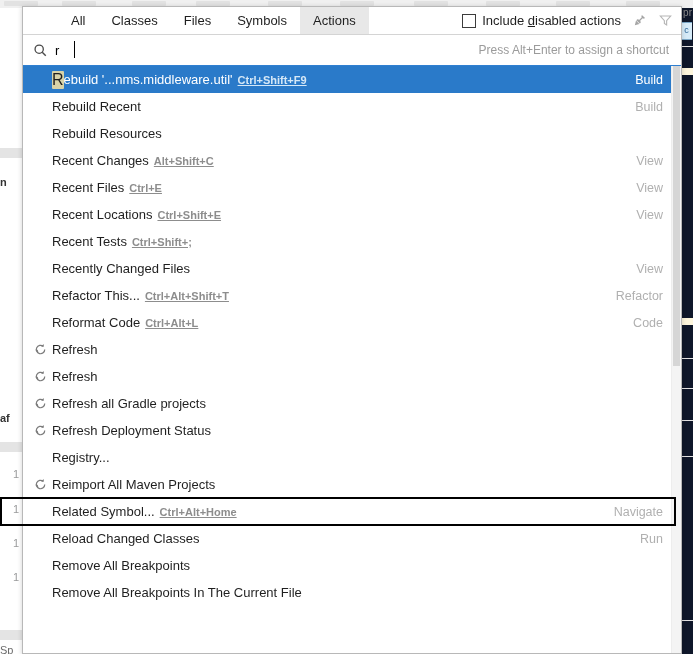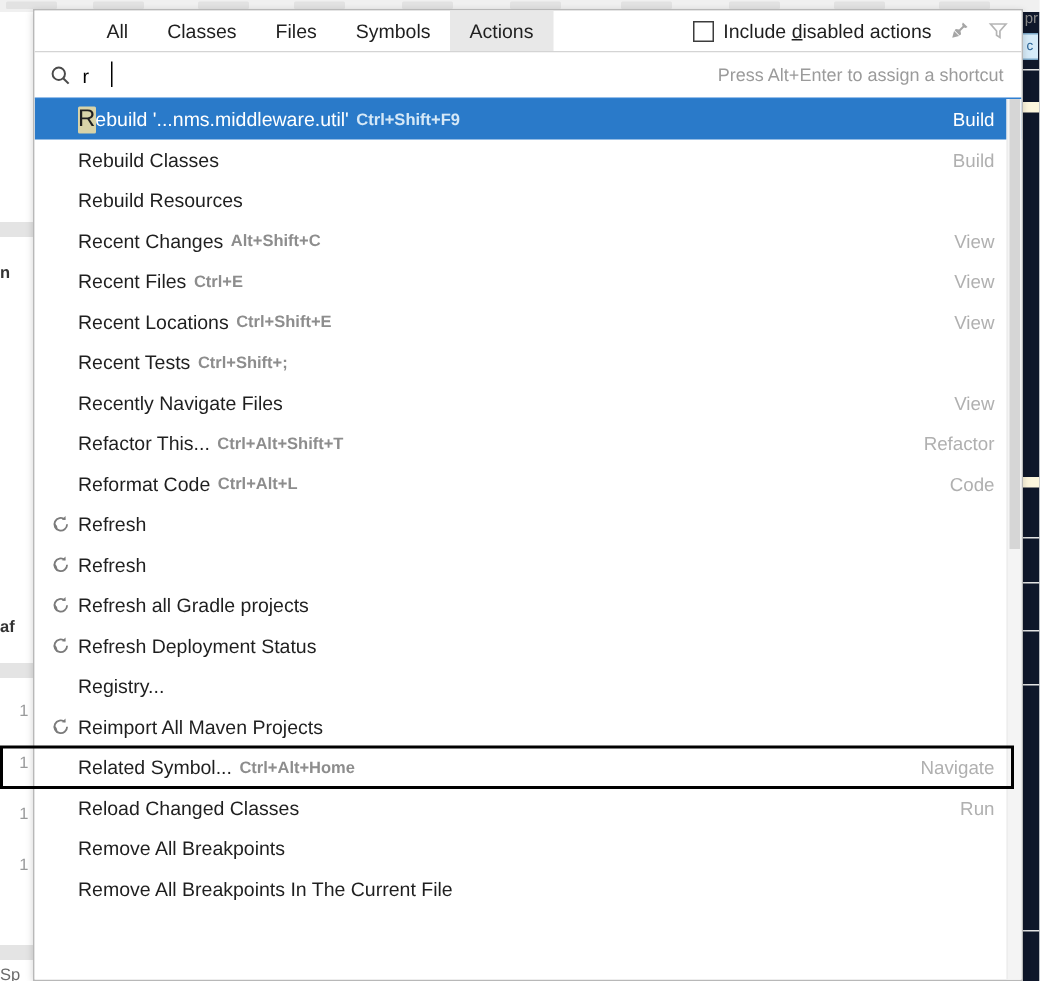--- a/index.html
+++ b/index.html
@@ -149,21 +149,21 @@
   .row.selected .shortcut { color: #d5e8f7; }
   .ricon {
     width: 17px; min-width: 17px; height: 16px;
     display: inline-flex; align-items: center; justify-content: flex-start;
     margin-right: 1px;
   }
   .ricon.empty { width: 17px; }
   .label { font-size: 13px; color: #1f1f1f; white-space: nowrap; }
   .shortcut {
     font-size: 11px; color: #8d8d8d; font-weight: bold;
-    margin-left: 5px; white-space: nowrap;
+    margin-left: 5px; white-space: nowrap; text-decoration: underline;
   }
   .cat {
     margin-left: auto; font-size: 12.5px; color: #b0b0b0; white-space: nowrap;
   }
   .row .hl {
     display: inline-block;
     background: #d8d3a8;
     color: #1f1f1f;
     border-radius: 1px;
   }
@@ -279,21 +279,21 @@
       <div id="rows">
           <div class="row selected">
             <span class="ricon empty"></span>
             <span class="hl">R</span>
             <span class="label">ebuild '...nms.middleware.util'</span>
             <span class="shortcut">Ctrl+Shift+F9</span>
             <span class="cat">Build</span>
           </div>
           <div class="row">
             <span class="ricon empty"></span>
-            <span class="label">Rebuild Classes</span>
+            <span class="label">Rebuild Recent</span>
             <span class="cat">Build</span>
           </div>
           <div class="row">
             <span class="ricon empty"></span>
             <span class="label">Rebuild Resources</span>
           </div>
           <div class="row">
             <span class="ricon empty"></span>
             <span class="label">Recent Changes</span>
             <span class="shortcut">Alt+Shift+C</span>
@@ -311,21 +311,21 @@
             <span class="shortcut">Ctrl+Shift+E</span>
             <span class="cat">View</span>
           </div>
           <div class="row">
             <span class="ricon empty"></span>
             <span class="label">Recent Tests</span>
             <span class="shortcut">Ctrl+Shift+;</span>
           </div>
           <div class="row">
             <span class="ricon empty"></span>
-            <span class="label">Recently Navigate Files</span>
+            <span class="label">Recently Changed Files</span>
             <span class="cat">View</span>
           </div>
           <div class="row">
             <span class="ricon empty"></span>
             <span class="label">Refactor This...</span>
             <span class="shortcut">Ctrl+Alt+Shift+T</span>
             <span class="cat">Refactor</span>
           </div>
           <div class="row">
             <span class="ricon empty"></span>

